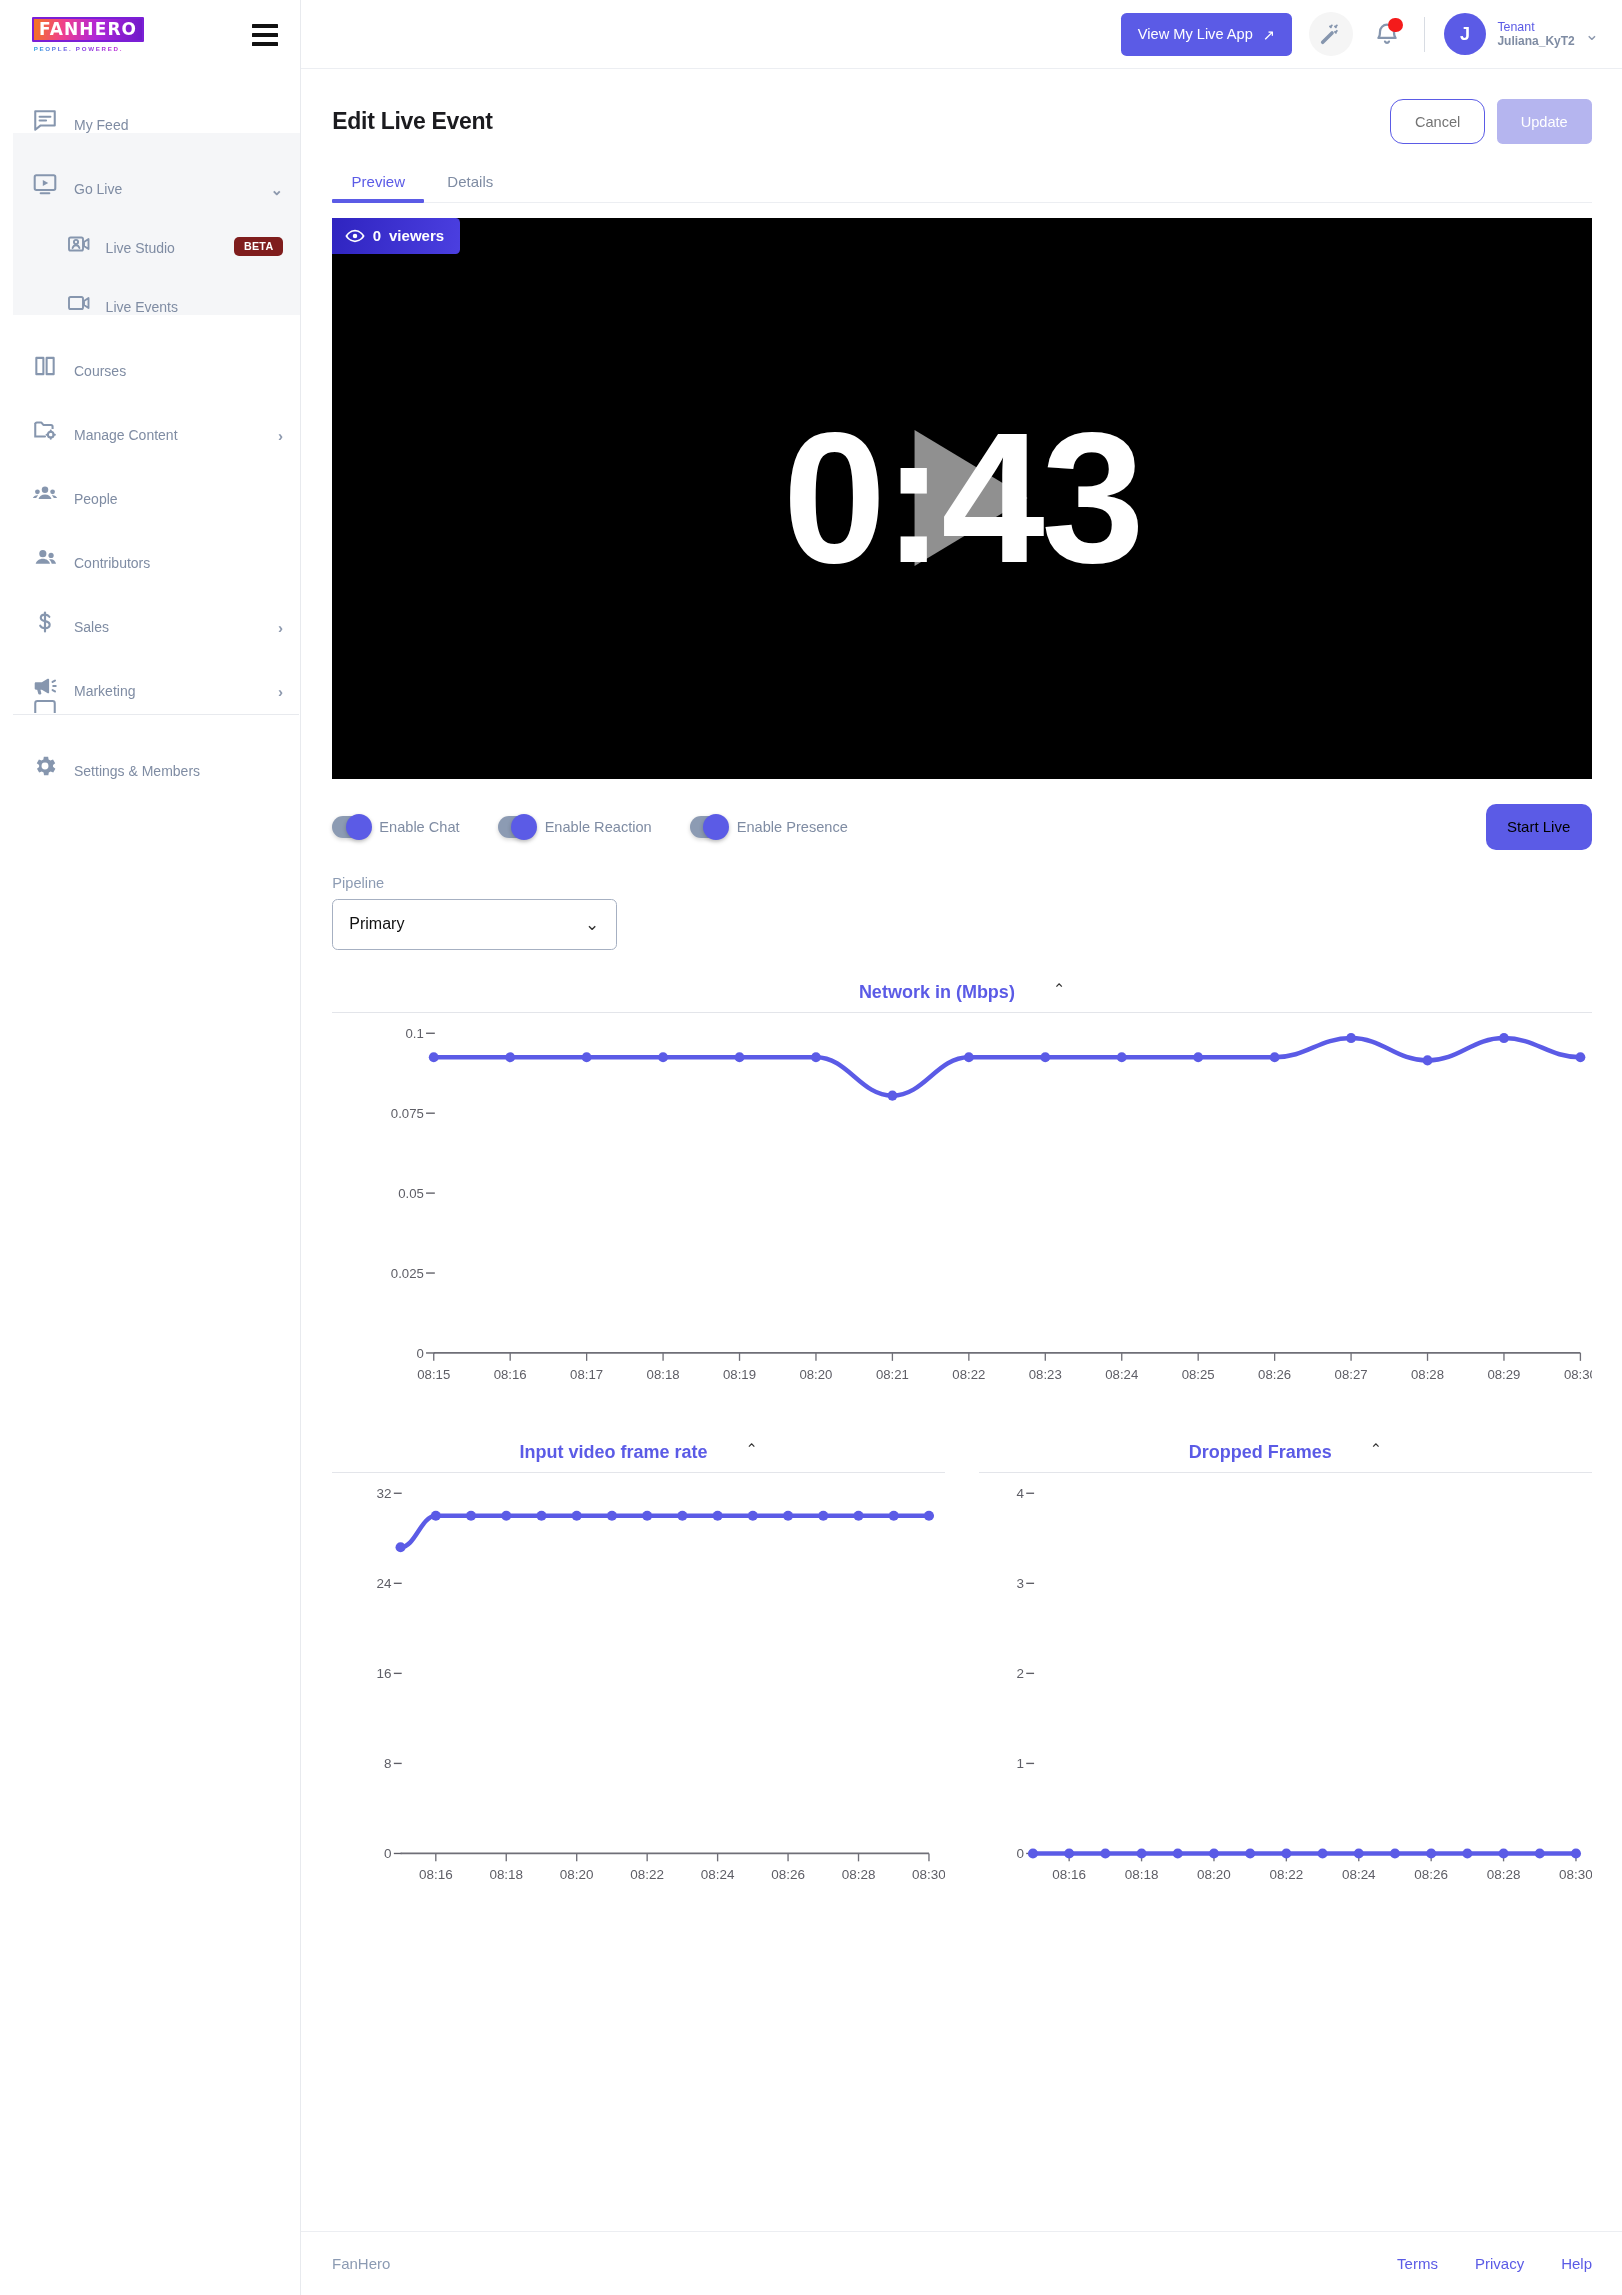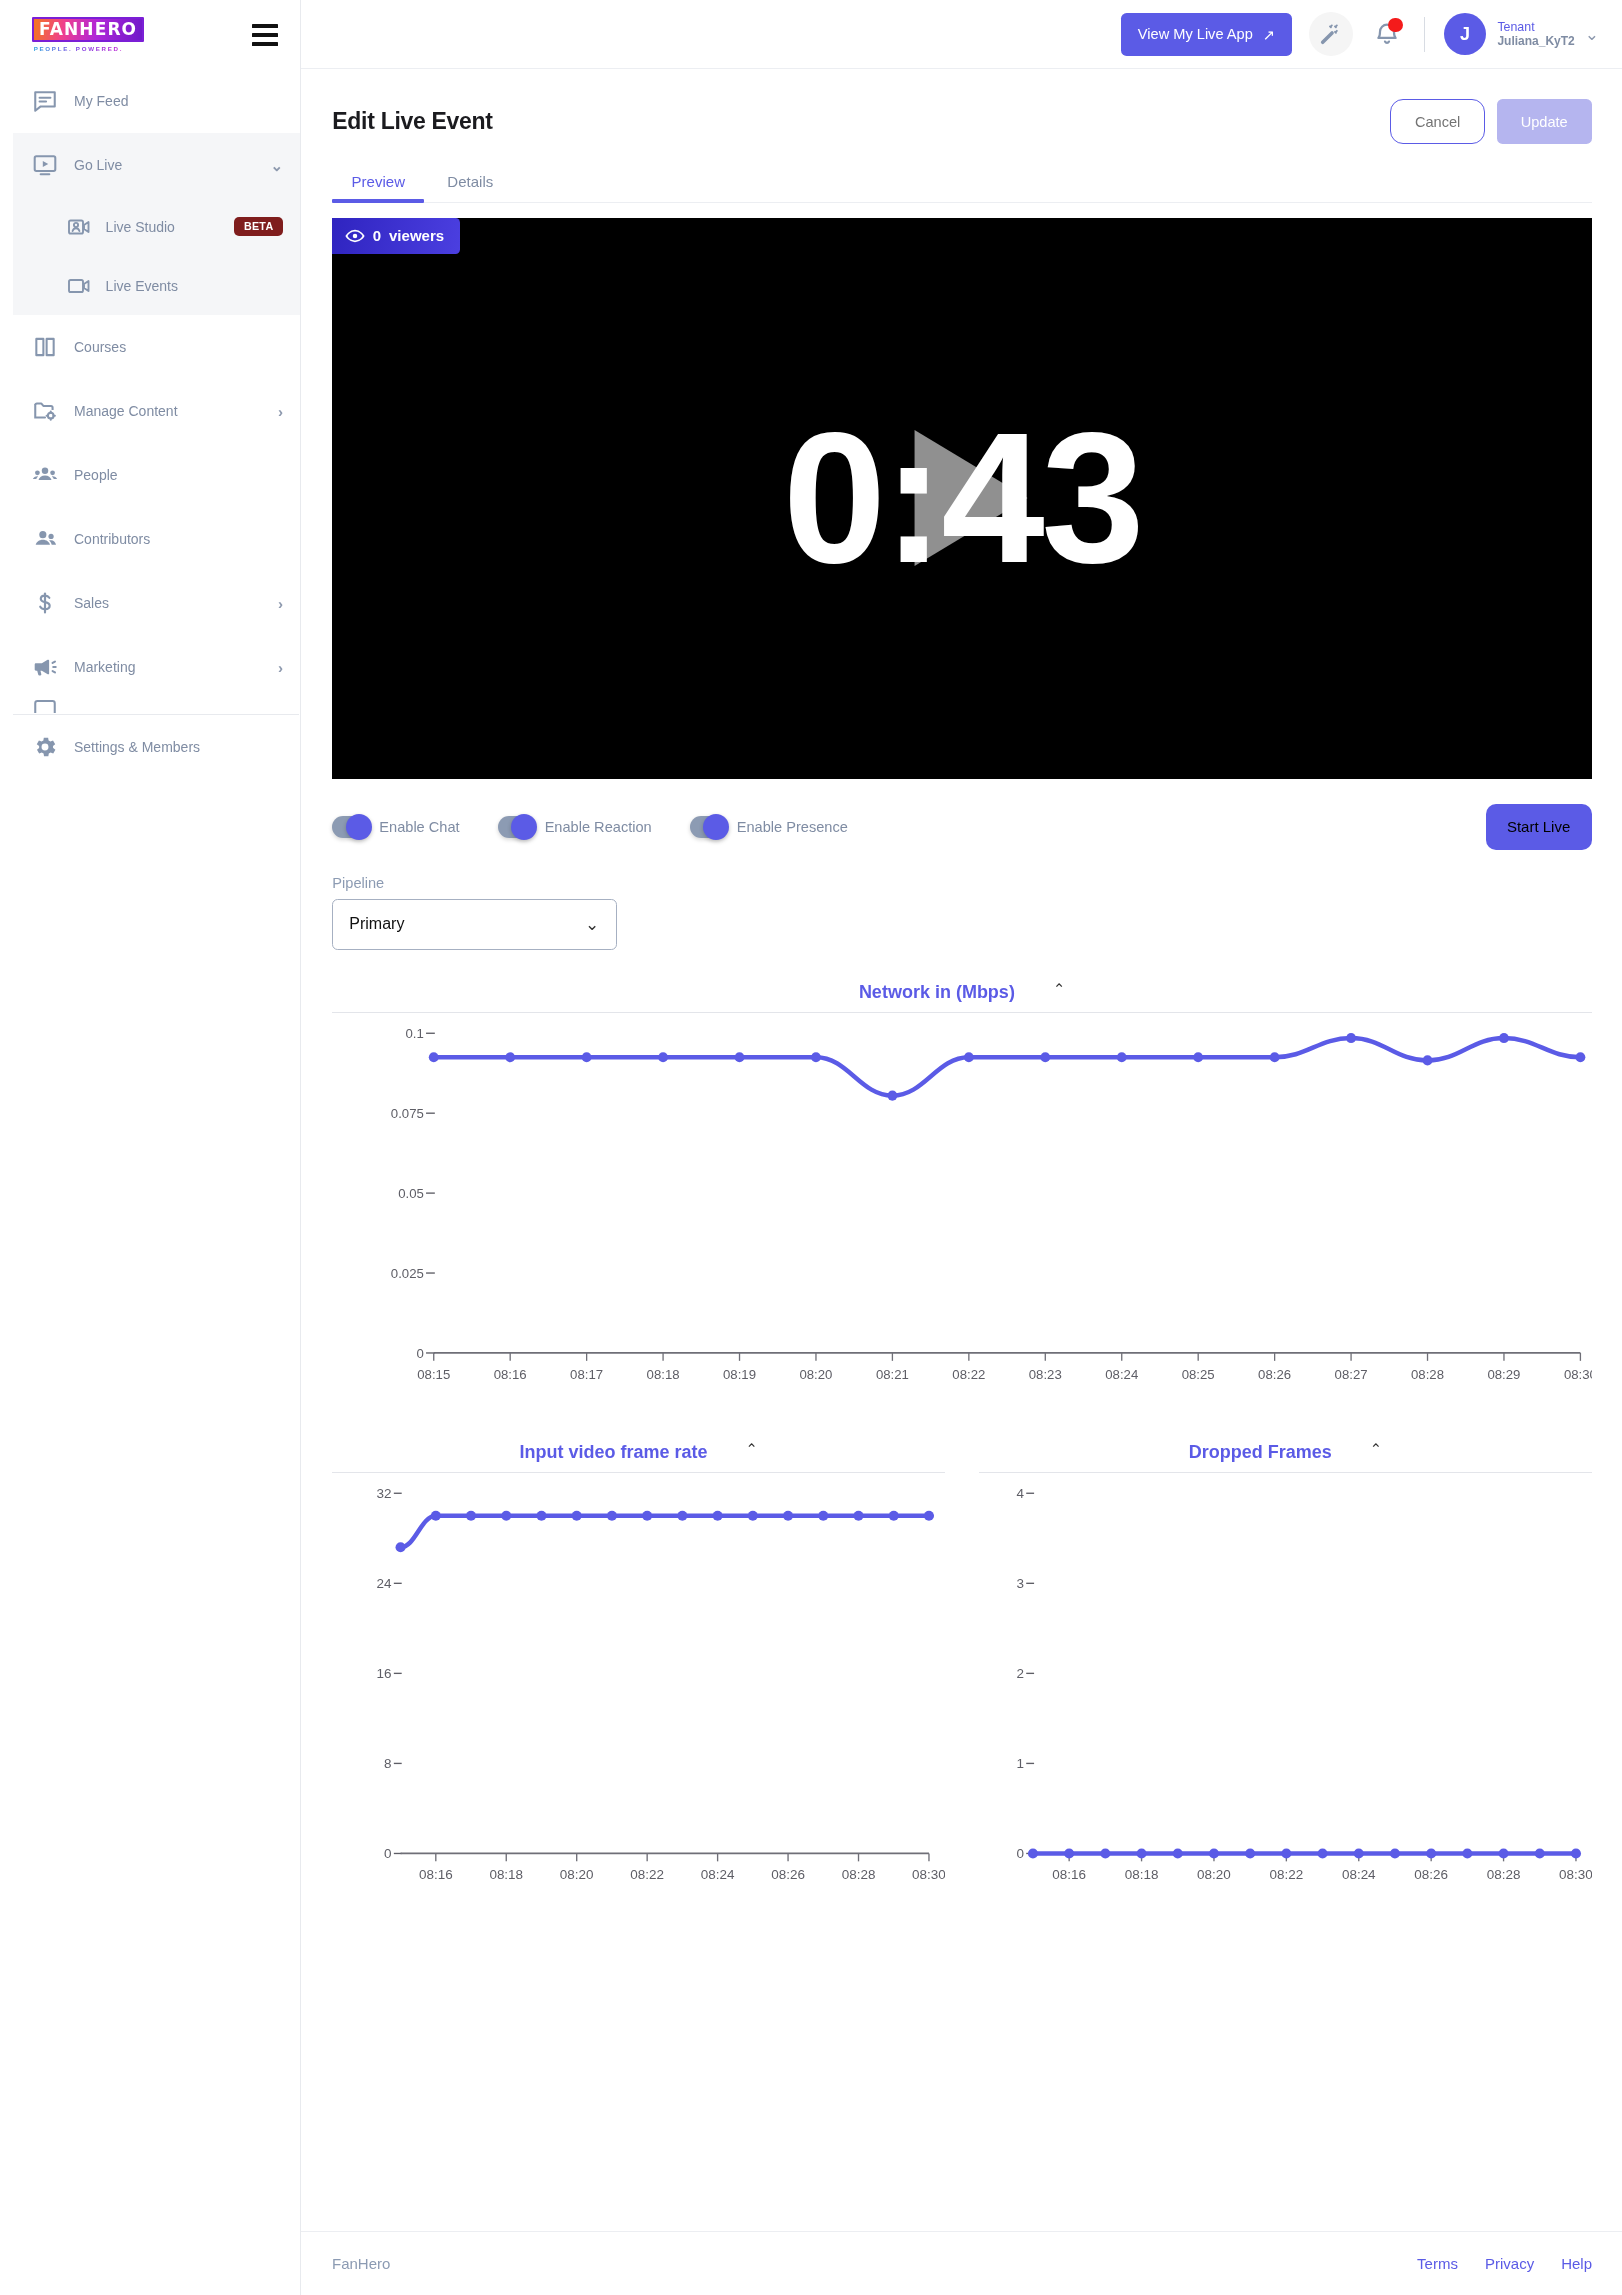--- a/index.html
+++ b/index.html
@@ -38,21 +38,21 @@
   .logo-sub {
     font-size: 6.2px; font-weight: 700; letter-spacing: 1.7px;
     margin-top: 3.4px; padding-left: 1.7px;
     background: linear-gradient(90deg,#2aa8e0 0%,#7b3fe4 50%,#c026d3 100%);
     -webkit-background-clip: text; background-clip: text; color: transparent;
   }
   .hamburger { width: 26px; display: flex; flex-direction: column; gap: 5px; cursor: pointer; }
   .hamburger i { display: block; height: 4px; background: #111; border-radius: 0.6px; }
 
   .nav-item {
-    display: flex; align-items: center; height: 64px;
+    display: flex; align-items: flex-end; height: 64px;
     padding-left: 19px; padding-right: 17px; cursor: pointer;
     color: #7f8ca3; font-size: 14px; font-weight: 500;
     position: relative;
   }
   .nav-item.shaded { background: #f5f6f8; }
   .nav-item .ic {
     width: 26px; height: 26px; flex: 0 0 26px; margin-right: 16px;
     display: flex; align-items: center; justify-content: center;
   }
   .nav-item .lbl { flex: 1; white-space: nowrap; }
@@ -192,21 +192,21 @@
   .chart-col { flex: 1; min-width: 0; }
 
   .svg-chart { display: block; width: 100%; }
   text.tick { font-family: "Liberation Sans", sans-serif; fill: #5e5e66; }
 
   .footer {
     height: 64px; border-top: 1.1px solid #eceef2; display: flex; align-items: center;
     justify-content: space-between; padding: 0 31px;
   }
   .footer .f-brand { font-size: 15px; color: #8c9bb3; }
-  .footer .f-links { display: flex; gap: 27px; }
+  .footer .f-links { display: flex; gap: 37px; }
   .footer .f-links a { font-size: 15px; color: #5b5be6; text-decoration: none; cursor: pointer; }
 </style>
 </head>
 <body>
 
 <div class="app">
 
   <aside class="sidebar">
 
     <div class="sb-top">

